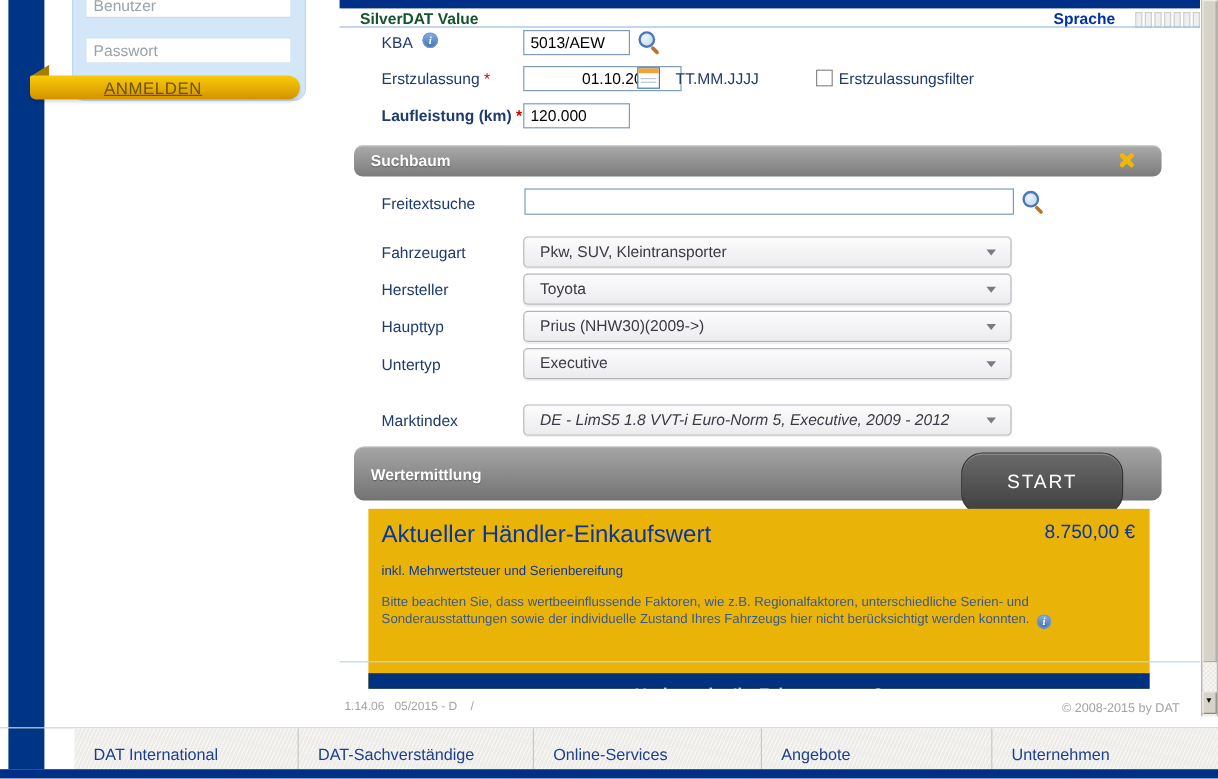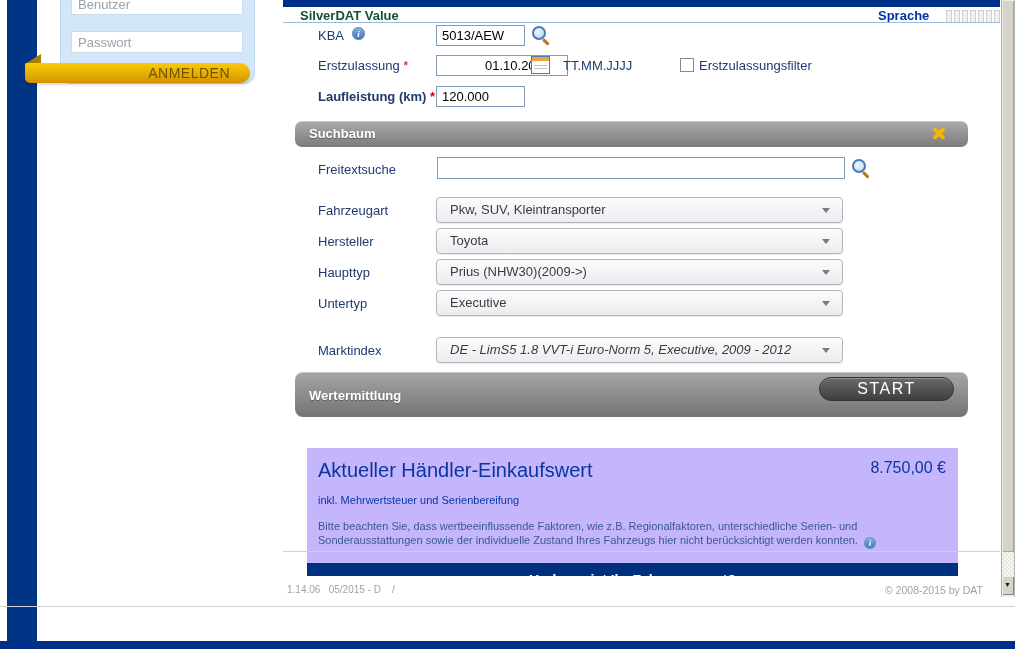--- a/index.html
+++ b/index.html
@@ -11,22 +11,22 @@
 
   
   .login-panel{position:absolute;left:60px;top:-14px;width:193px;height:96px;background:#d3e7f8;border:1px solid #bcd9f0;border-radius:10px;}
   .login-input{position:absolute;left:10px;width:158px;height:20px;border:1px solid #c9dcee;background:#fff;font:13px "Liberation Sans",sans-serif;color:#333;padding:0 6px;outline:none;}
   .login-input::placeholder{color:#9aa2ab;opacity:1;}
   .login-user{top:6px;}
   .login-pass{top:44px;}
   .anmelden-fold{position:absolute;left:25px;top:54px;width:0;height:0;border-left:16px solid transparent;border-bottom:10px solid #a87e00;}
   .anmelden{position:absolute;left:25px;top:63px;width:225px;height:20px;border:none;cursor:pointer;
     background:linear-gradient(#f9cb0b,#e5ad00 55%,#d29200);border-radius:2px 12px 12px 6px;
-    font:14px "Liberation Sans",sans-serif;color:#6e5200;text-align:right;padding:0 20px 0 0;letter-spacing:.5px;
-    box-shadow:0 2px 3px rgba(0,0,0,.15);}
+    font:14px "Liberation Sans",sans-serif;color:#6e5200;text-align:center;padding:0 20px 0 0;letter-spacing:.5px;
+    box-shadow:0 2px 3px rgba(0,0,0,.15);text-decoration:underline;}
 
   
   .topbar{position:absolute;left:283px;top:0;width:717px;height:7px;background:#002f87;}
   .app-title{position:absolute;left:300px;top:8px;font-size:13px;font-weight:bold;color:#14532d;}
   .sprache{position:absolute;left:878px;top:8px;font-size:13px;font-weight:bold;color:#0033a8;cursor:pointer;}
   .flags{position:absolute;left:946px;top:10px;display:flex;gap:2px;cursor:pointer;}
   .flags span{width:4px;height:11px;background:#efefef;border:1px solid #cfcfcf;}
   .header-rule{position:absolute;left:283px;top:22px;width:717px;height:1px;background:#9cbcdf;}
 
   
@@ -61,26 +61,26 @@
 
   
   .dd{position:absolute;left:436px;width:405px;height:24px;border:1px solid #b4b4bc;border-radius:4px;
     background:linear-gradient(#fcfcfd,#ececef);box-shadow:0 1px 1px rgba(0,0,0,.08);cursor:pointer;}
   .dd .val{position:absolute;left:13px;top:4px;font-size:13px;color:#3a3a44;white-space:nowrap;}
   .dd .arr{position:absolute;right:12px;top:10px;width:0;height:0;border-left:4px solid transparent;border-right:4px solid transparent;border-top:5px solid #7a7a85;}
 
   
   .wert{top:372px;height:45px;background:linear-gradient(#a6a6a6,#737373);border-radius:8px;}
   .wert .sectitle{top:16px;}
-  .start-btn{position:absolute;right:14px;top:5px;width:135px;height:24px;border:1px solid #333;border-radius:18px;cursor:pointer;
+  .start-btn{position:absolute;right:32px;top:5px;width:135px;height:52px;border:1px solid #333;border-radius:18px;cursor:pointer;
     background:linear-gradient(#6a6a6a,#3e3e3e);box-shadow:inset 0 1px 0 rgba(255,255,255,.25);
     color:#fff;font:16px "Liberation Sans",sans-serif;letter-spacing:1.5px;}
 
   
-  .result{position:absolute;left:307px;top:448px;width:651px;height:128px;background:#c4b5fd;}
+  .result{position:absolute;left:307px;top:424px;width:651px;height:150px;background:#eab308;}
   .result .title{position:absolute;left:11px;top:11px;font-size:20px;color:#0a36a0;}
   .result .price{position:absolute;right:12px;top:11px;font-size:16px;color:#0a36a0;}
   .result .sub{position:absolute;left:11px;top:46px;font-size:11px;color:#0a36a0;}
   .result .code{position:absolute;right:12px;top:46px;font-size:11.5px;color:#0a36a0;}
   .result .notice{position:absolute;left:11px;top:71px;width:560px;font-size:11px;line-height:14px;color:#3a5a8c;}
   .notice .info{width:12px;height:12px;vertical-align:-2px;margin-left:6px;}
   .result .banner{position:absolute;left:0;right:0;bottom:0;height:13px;background:#00317f;overflow:hidden;}
   .result .banner span{position:absolute;top:9px;left:0;right:0;text-align:center;color:#fff;font-size:14px;font-weight:bold;white-space:nowrap;}
 
   .content-rule{position:absolute;left:283px;top:551px;width:717px;height:1px;background:#bdd5ed;}
@@ -209,20 +209,27 @@
     <div class="banner">
       <span>Und was ist Ihr Fahrzeug wert?</span>
     </div>
   </div>
 
   <div class="content-rule"></div>
   <div class="version">1.14.06   05/2015 - D    /</div>
   <div class="copyright">© 2008-2015 by DAT</div>
 
   <div class="footer-rule"></div>
+  <div class="footer">
+    <div class="fcell" style="width:186px;">DAT International</div>
+    <div class="fcell" style="width:196px;">DAT-Sachverständige</div>
+    <div class="fcell" style="width:190px;">Online-Services</div>
+    <div class="fcell" style="width:192px;">Angebote</div>
+    <div class="fcell" style="width:189px;">Unternehmen</div>
+  </div>
   <div class="bottombar"></div>
 
   <div class="sb-track">
     <div class="sb-thumb"></div>
     <div class="sb-btn"></div>
   </div>
 
 </div>
 
 </body></html>

